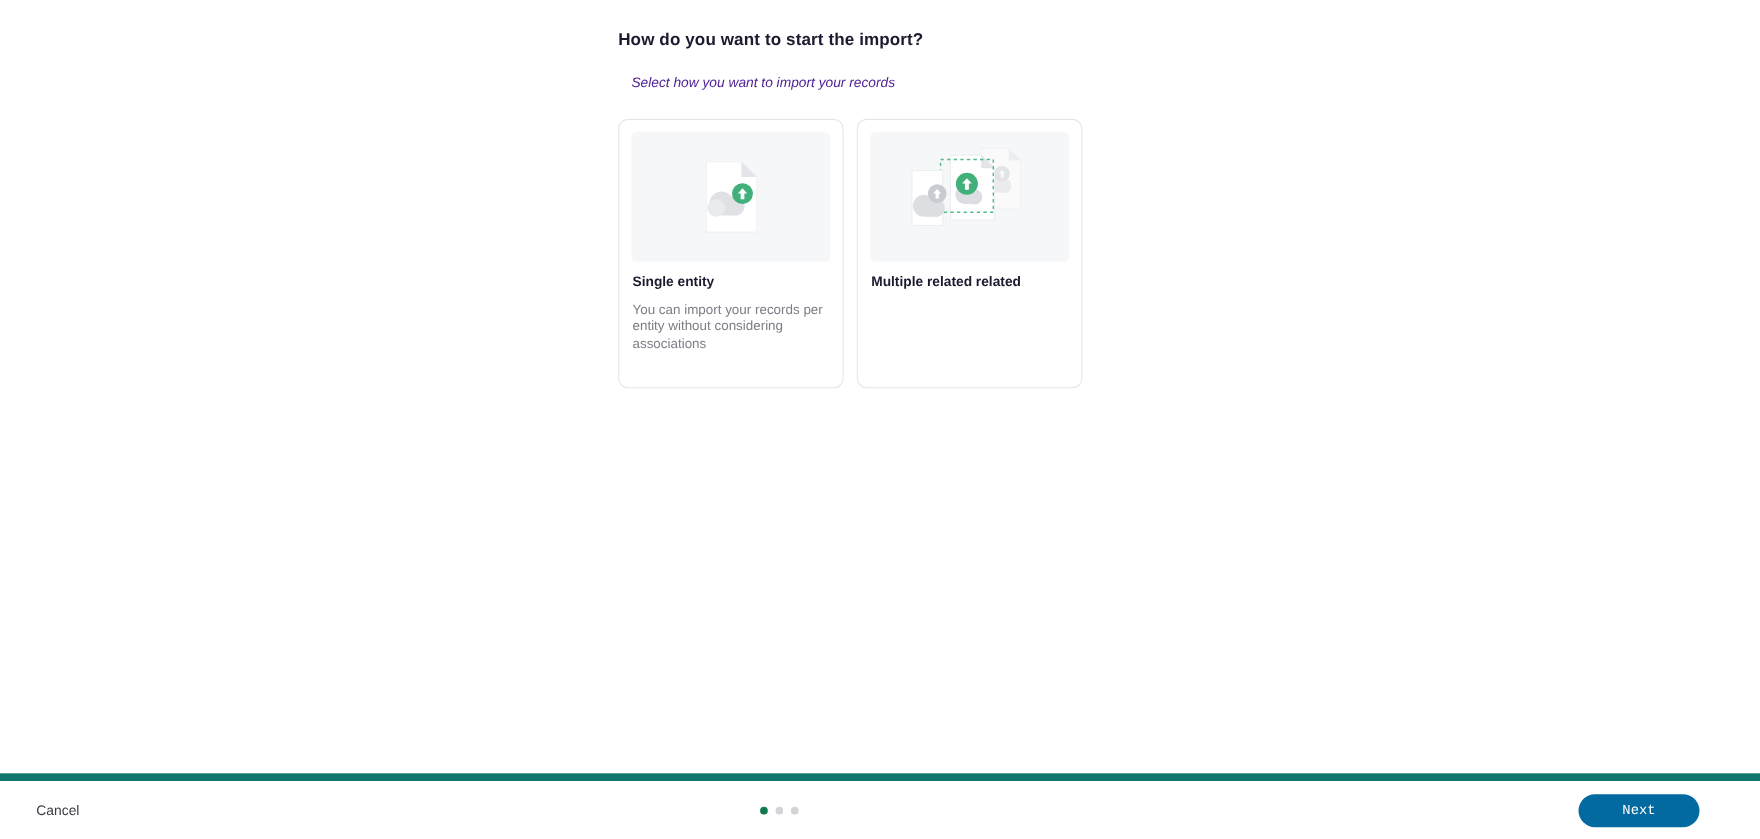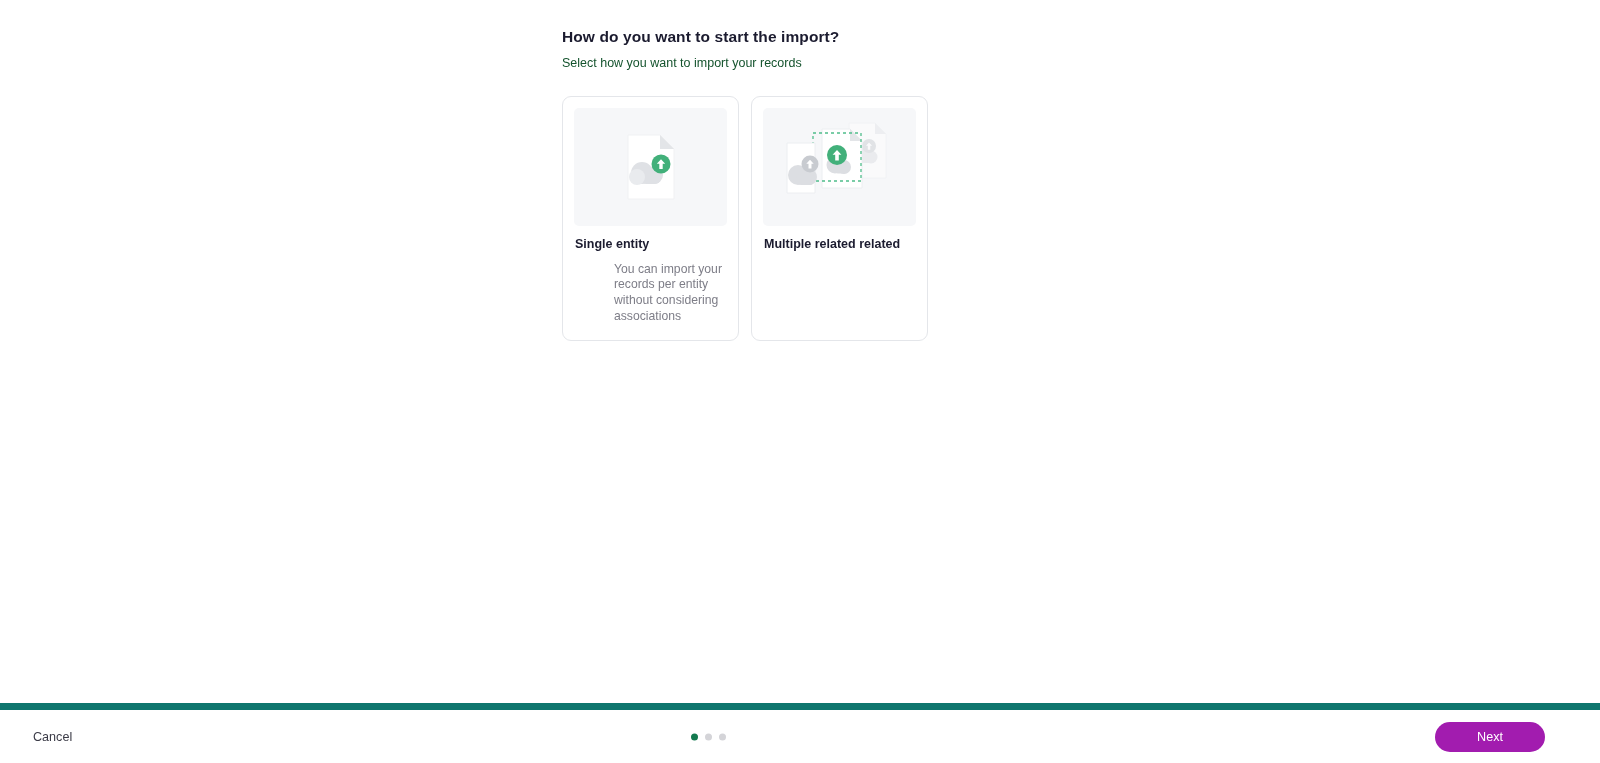--- a/index.html
+++ b/index.html
@@ -27,36 +27,37 @@
   .page-title {
     margin: 0;
     padding-top: 28px;
     font-size: 15.5px;
     font-weight: bold;
     color: #1b1b2f;
     letter-spacing: .1px;
   }
 
   .page-subtitle {
-    margin: 0;
+    margin: 12px;
     padding-top: 10px;
     font-size: 12.5px;
     font-weight: normal;
-    color: #14532d;
+    color: #4c1d95;
+    font-style: italic;
   }
 
   
   .option-row {
     display: flex;
     gap: 12px;
     margin-top: 26px;
   }
 
   .option-card {
-    width: 177px;
+    width: 205px;
     height: 245px;
     box-sizing: border-box;
     border: 1px solid #e4e6ea;
     border-radius: 9px;
     background: #ffffff;
     padding: 11px 11px 0 11px;
     cursor: pointer;
   }
 
   .option-art {
@@ -79,21 +80,20 @@
     color: #1b1b2f;
     line-height: 1.35;
   }
 
   .option-desc {
     margin-top: 9px;
     font-size: 12.2px;
     font-weight: normal;
     color: #7d7d87;
     line-height: 1.28;
-    margin-left: 39px;
   }
 
   
   .footer {
     position: absolute;
     left: 0;
     bottom: 0;
     width: 1600px;
     height: 53px;
     border-top: 7px solid #0f766e;
@@ -135,24 +135,24 @@
 
   .btn-next {
     position: absolute;
     right: 55px;
     top: 50%;
     transform: translateY(-50%);
     width: 110px;
     height: 30px;
     border: none;
     border-radius: 16px;
-    background: #a21caf;
+    background: #0369a1;
     color: #ffffff;
     font-size: 12.6px;
-    font-family: Liberation Sans, sans-serif;
+    font-family: Liberation Mono, monospace;
     cursor: default;
   }
 </style>
 </head>
 <body>
 
 <div class="wizard-body">
 
   <h1 class="page-title">How do you want to start the import?</h1>
   <p class="page-subtitle">Select how you want to import your records</p>

